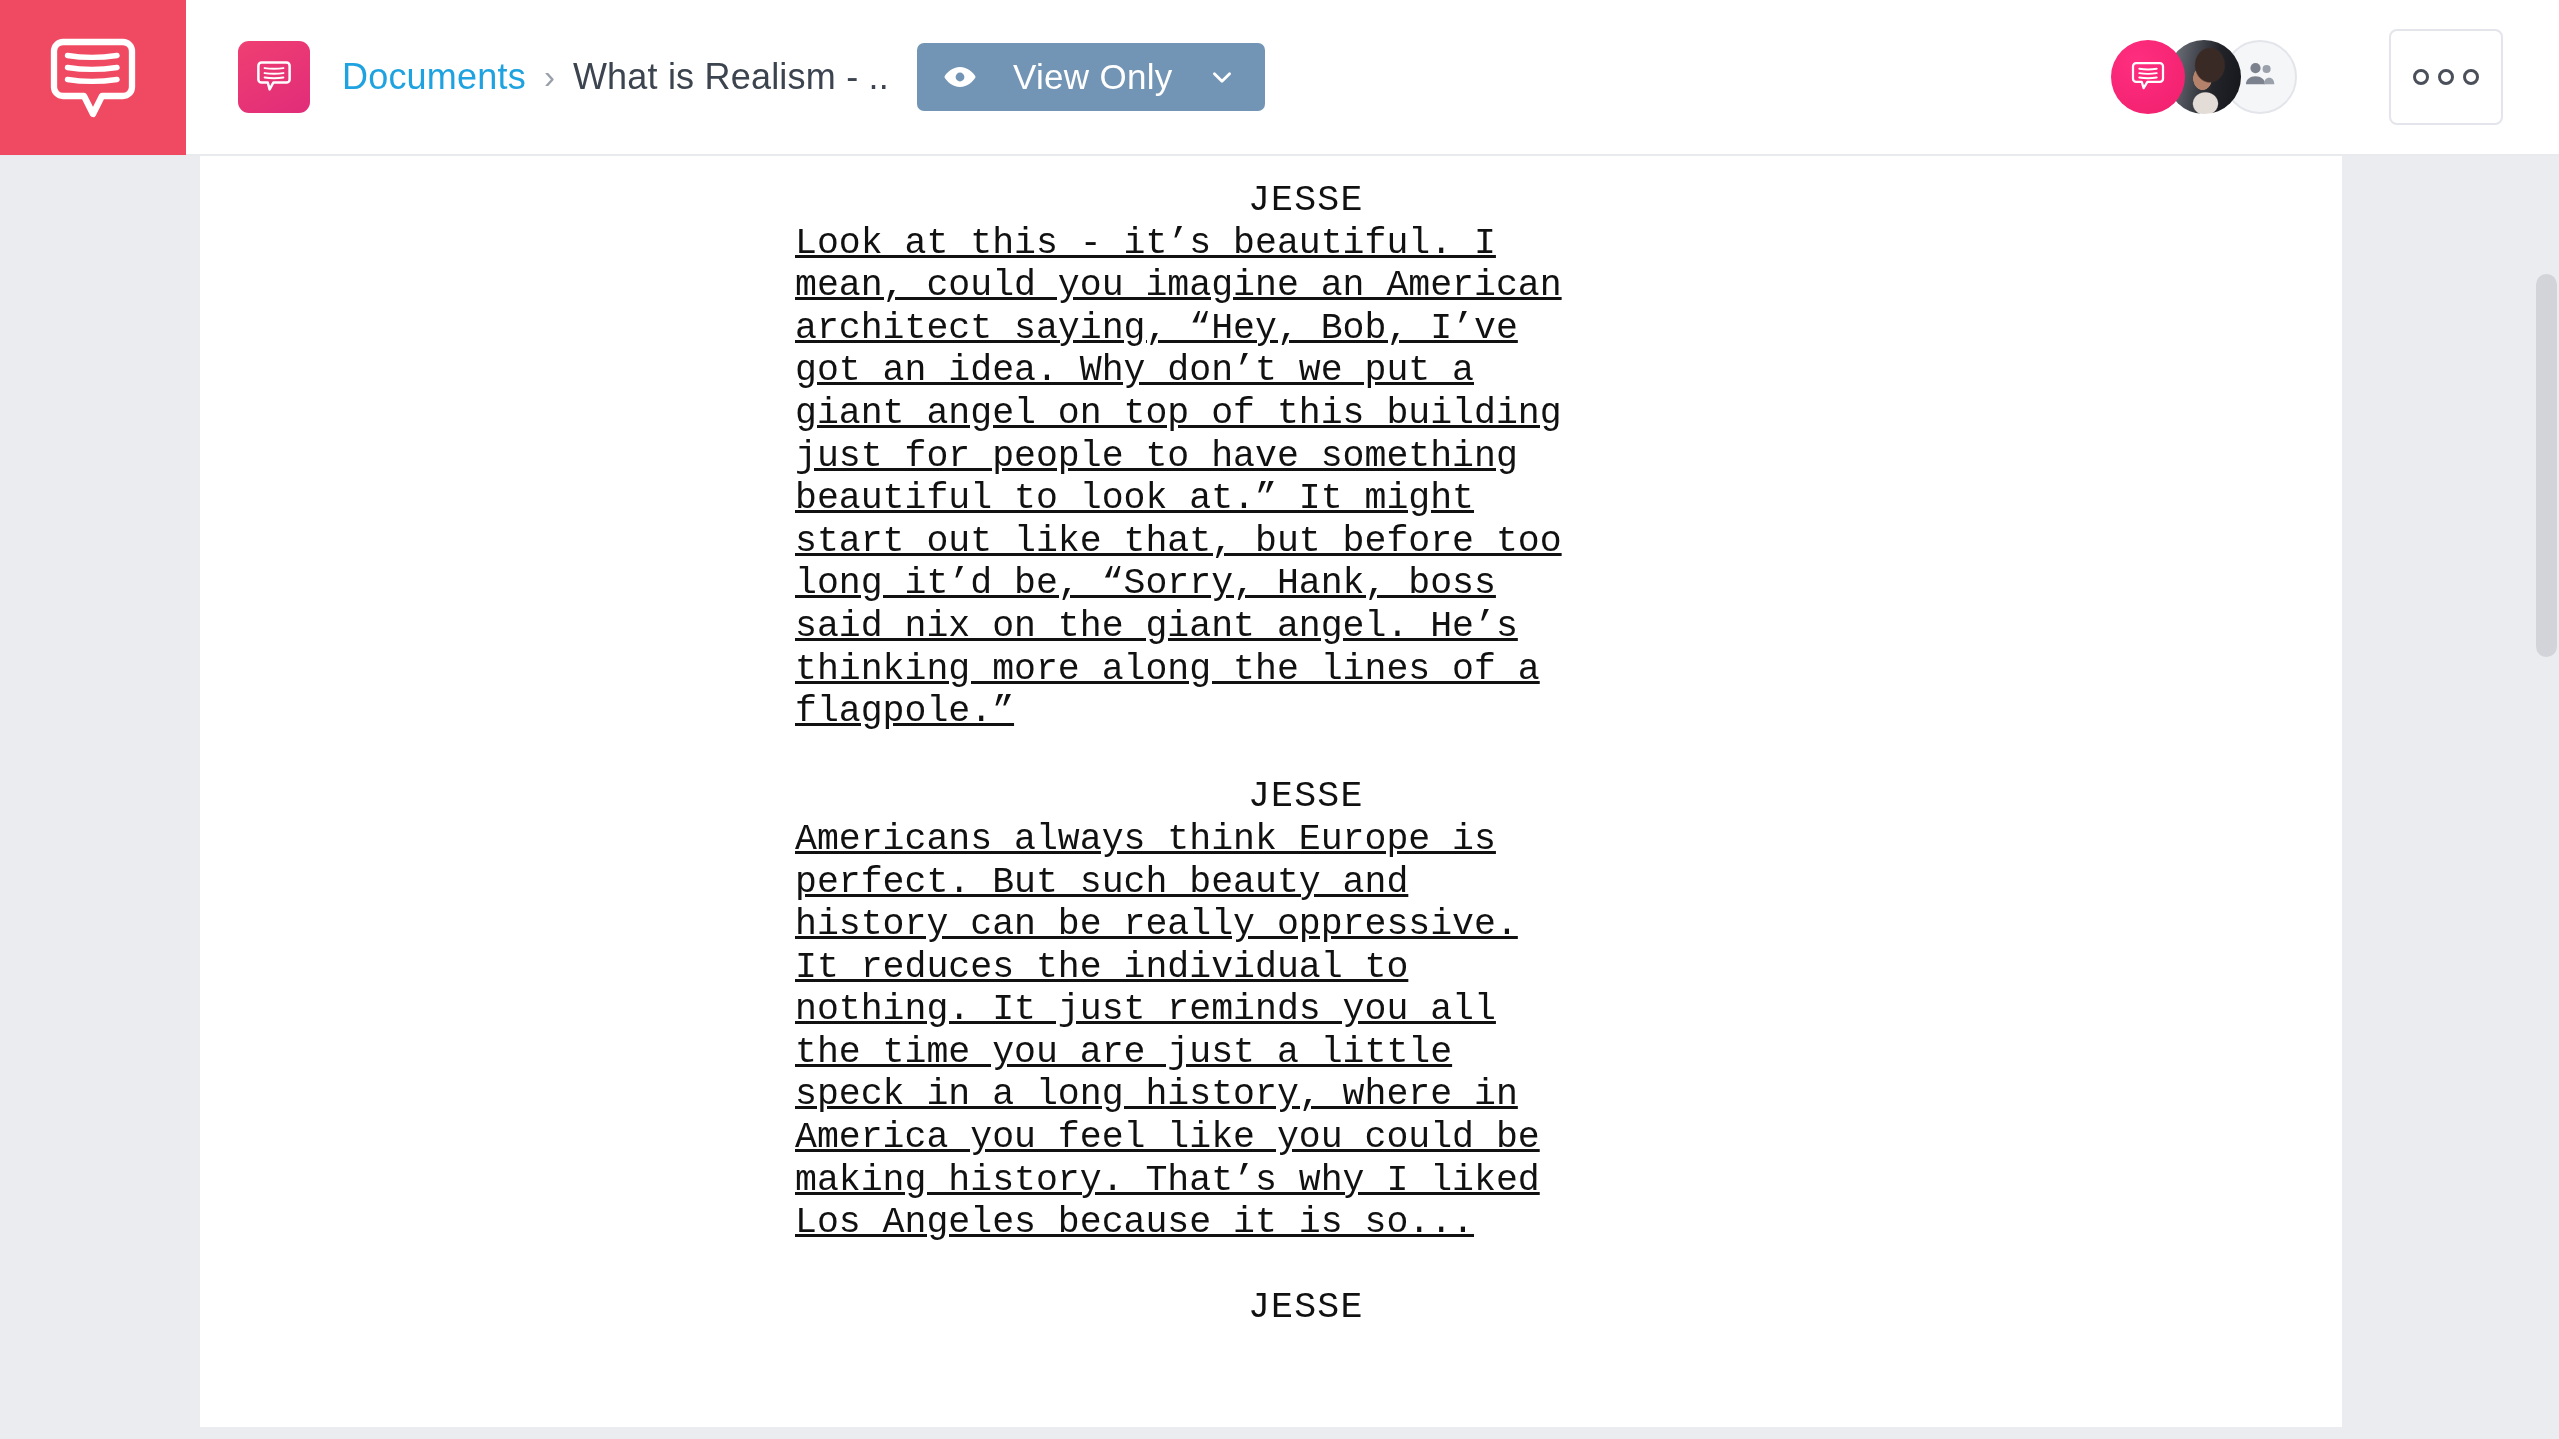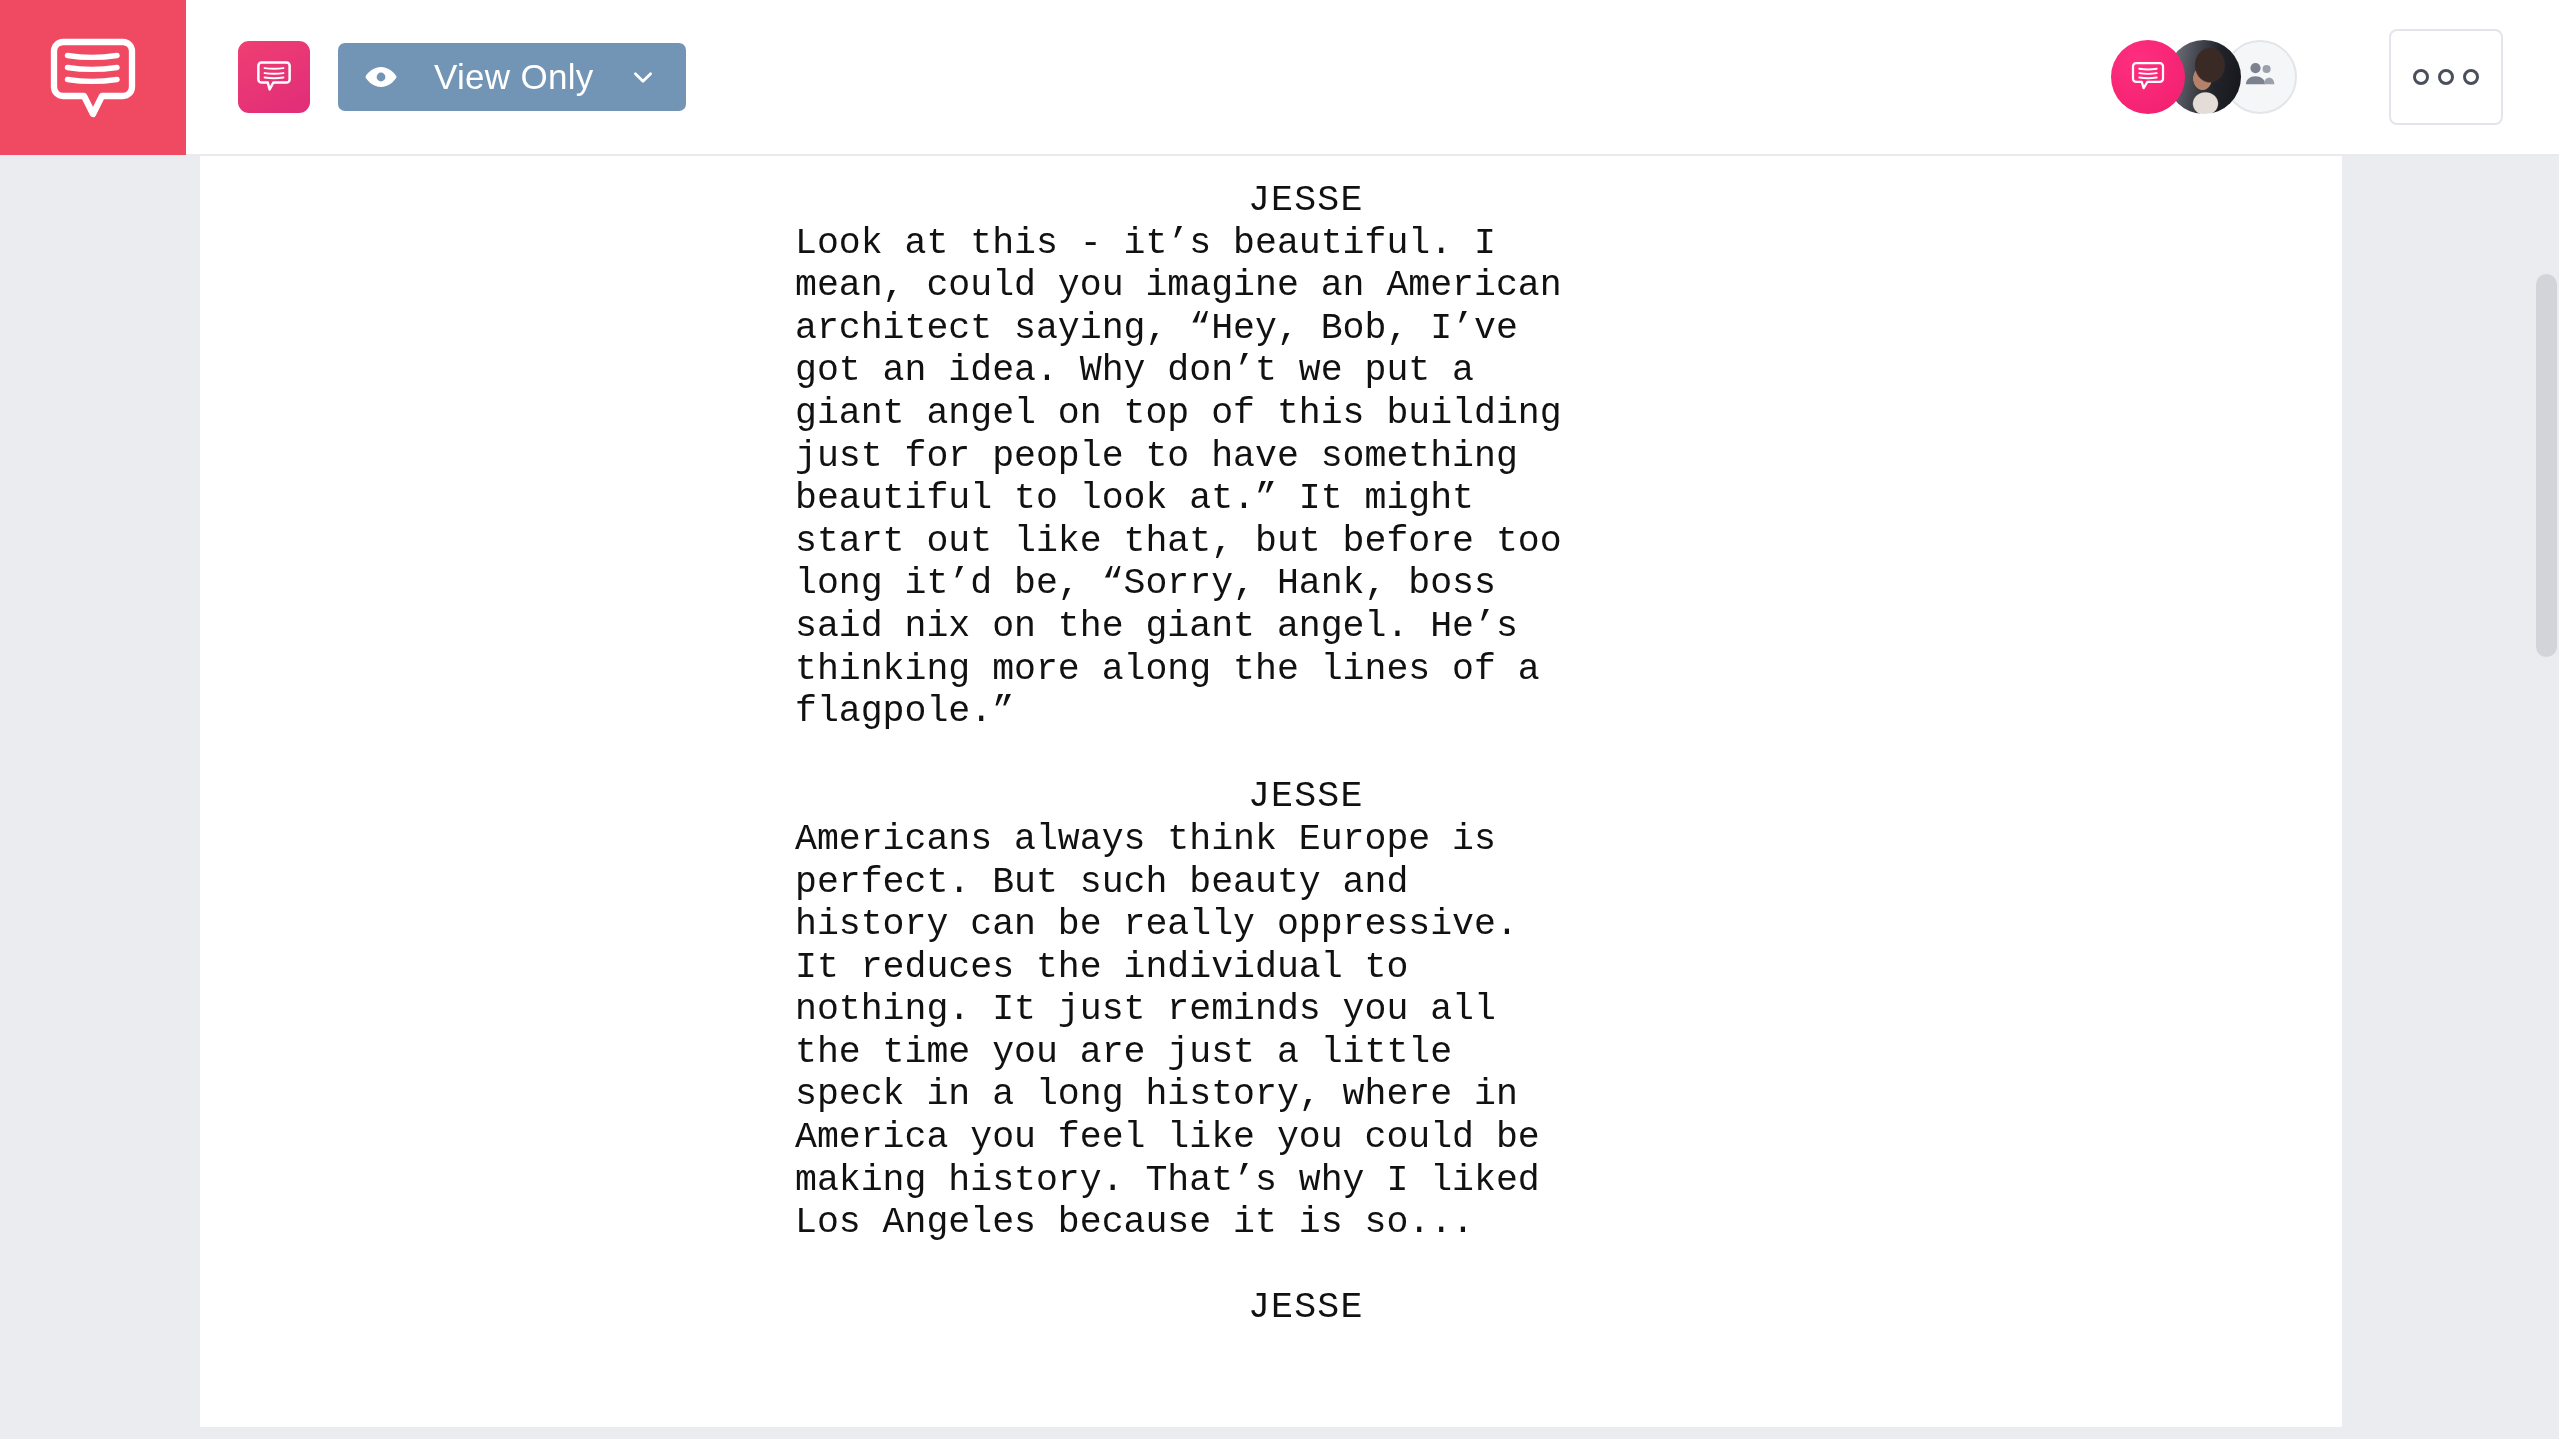--- a/index.html
+++ b/index.html
@@ -157,20 +157,21 @@
   }
   .character {
     text-align: left;
     padding-left: 1048px;
     letter-spacing: 1.2px;
   }
   .dialogue {
     padding-left: 595px;
     white-space: pre-wrap;
     letter-spacing: 0px;
+    text-decoration: underline;
   }
   .blank { height: 42.6px; }
 
   
   #scrollbar-track {
     position: absolute;
     top: 156px;
     right: 0;
     width: 26px;
     height: 1283px;
@@ -207,20 +208,25 @@
       <span>
         <svg viewBox="0 0 64 64" fill="none" xmlns="http://www.w3.org/2000/svg">
           <path d="M12 12h40a5 5 0 0 1 5 5v22a5 5 0 0 1-5 5H31l-6 11-3-11h-10a5 5 0 0 1-5-5V17a5 5 0 0 1 5-5z" stroke="#ffffff" stroke-width="4" stroke-linejoin="round"></path>
           <path d="M17 21c9 1.4 21 1.4 30 0" stroke="#ffffff" stroke-width="3.2" stroke-linecap="round"></path>
           <path d="M17 29c9 1.4 21 1.4 30 0" stroke="#ffffff" stroke-width="3.2" stroke-linecap="round"></path>
           <path d="M17 36c9 1.4 21 1.4 30 0" stroke="#ffffff" stroke-width="3.2" stroke-linecap="round"></path>
         </svg>
       </span>
     </div>
 
+    <nav id="breadcrumb">
+      <span class="crumb-link">Documents</span>
+      <span class="crumb-sep">›</span>
+      <span class="crumb-current">What is Realism - ..</span>
+    </nav>
 
     <button id="view-only-btn">
       <span class="eye">
         <svg viewBox="0 0 24 24" width="34" height="34" xmlns="http://www.w3.org/2000/svg">
           <path d="M12 5C6.8 5 2.6 9.1 1.2 11.5c-.2.3-.2.7 0 1C2.6 14.9 6.8 19 12 19s9.4-4.1 10.8-6.5c.2-.3.2-.7 0-1C21.4 9.1 17.2 5 12 5z" fill="#ffffff"></path>
           <circle cx="12" cy="12" r="3.1" fill="#7395b5"></circle>
         </svg>
       </span>
       <span id="view-only-label">View Only</span>
       <span class="chev">

